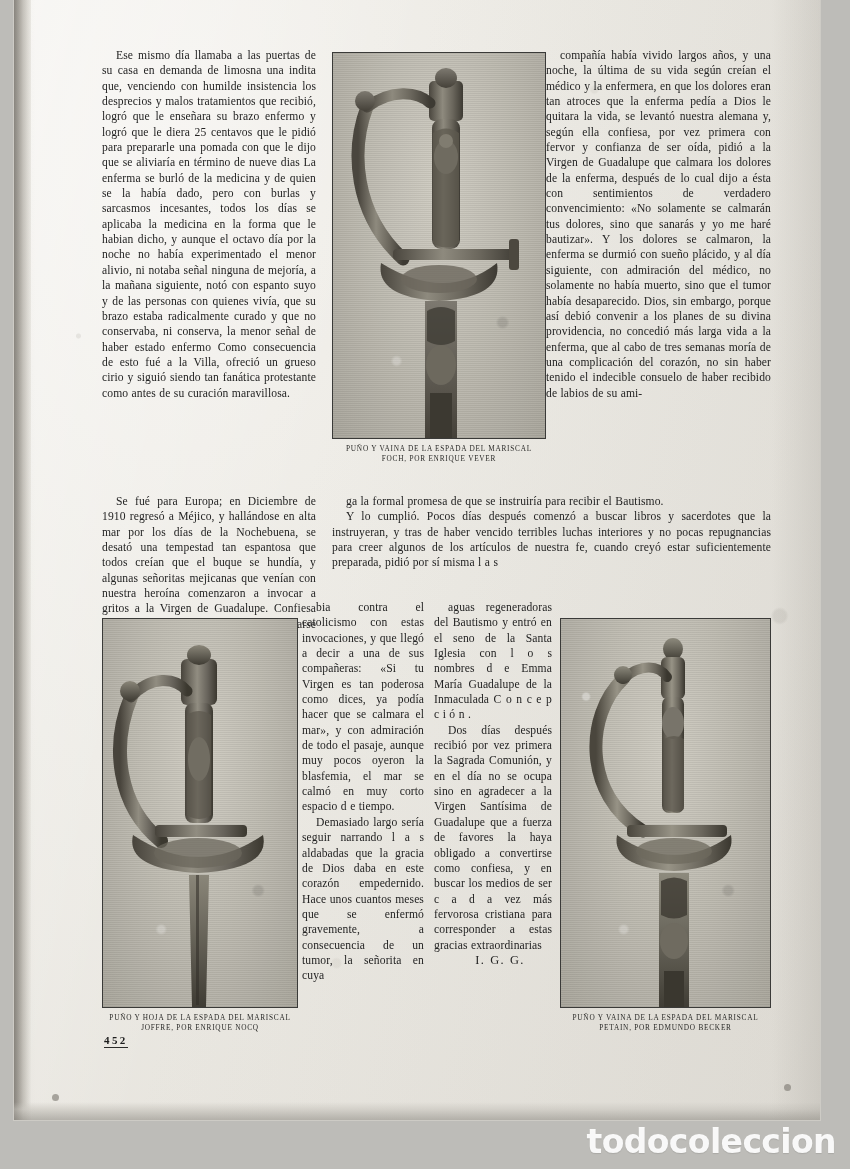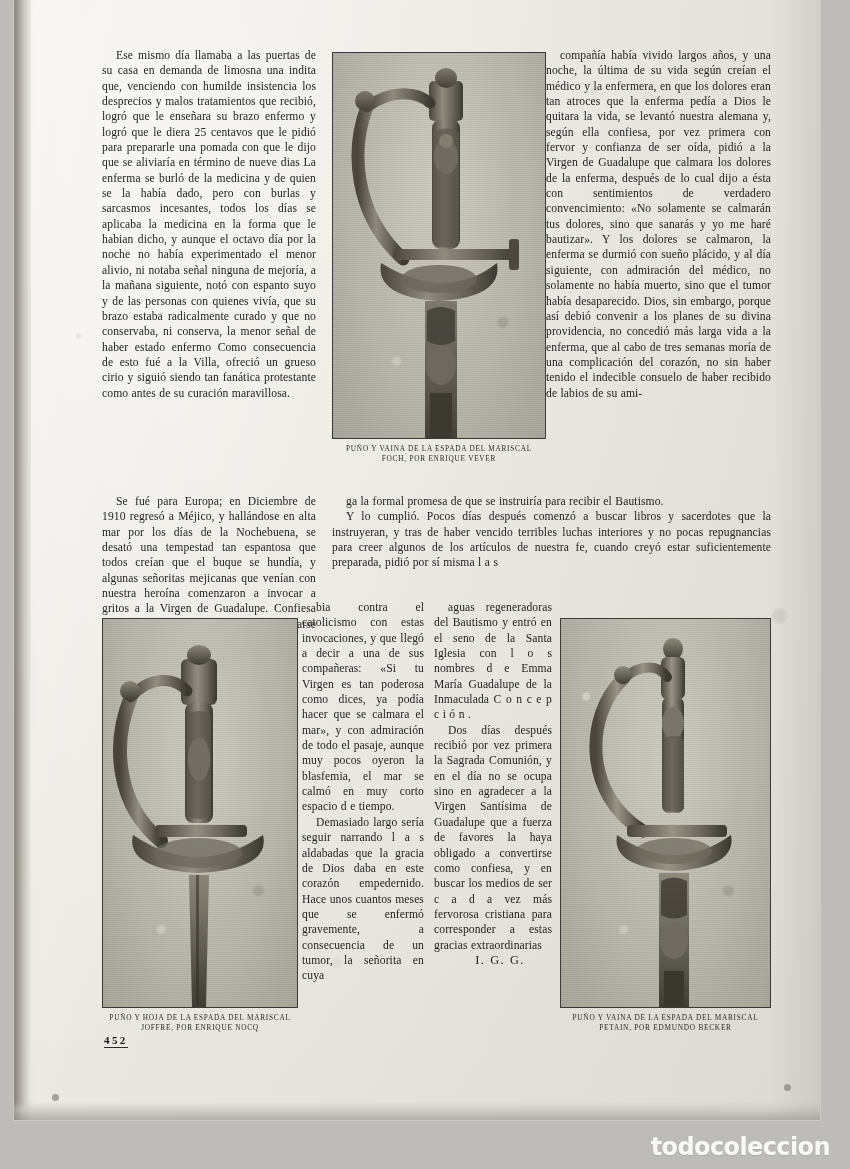--- a/index.html
+++ b/index.html
@@ -134,24 +134,24 @@
     position:absolute;left:90px;top:1034px;
     font-size:11px;font-weight:bold;letter-spacing:2.4px;
     color:#1d1d1d;
     border-bottom:1.6px solid #2a2a28;
     padding-bottom:1px;
     display:inline-block;
   }
 
   
   #watermark{
-    position:absolute;right:20px;bottom:8px;
+    position:absolute;right:14px;bottom:8px;
     font-family:"DejaVu Sans", sans-serif;
     font-weight:bold;
-    font-size:24px;
+    font-size:33px;
     letter-spacing:-.6px;
     color:rgba(255,255,255,.92);
     text-shadow:0 1px 1px rgba(0,0,0,.10);
     z-index:40;
   }
   #wm-bar{
     position:absolute;right:0;bottom:0;width:280px;height:44px;
     background:rgba(120,118,112,.0);
     z-index:39;
   }

